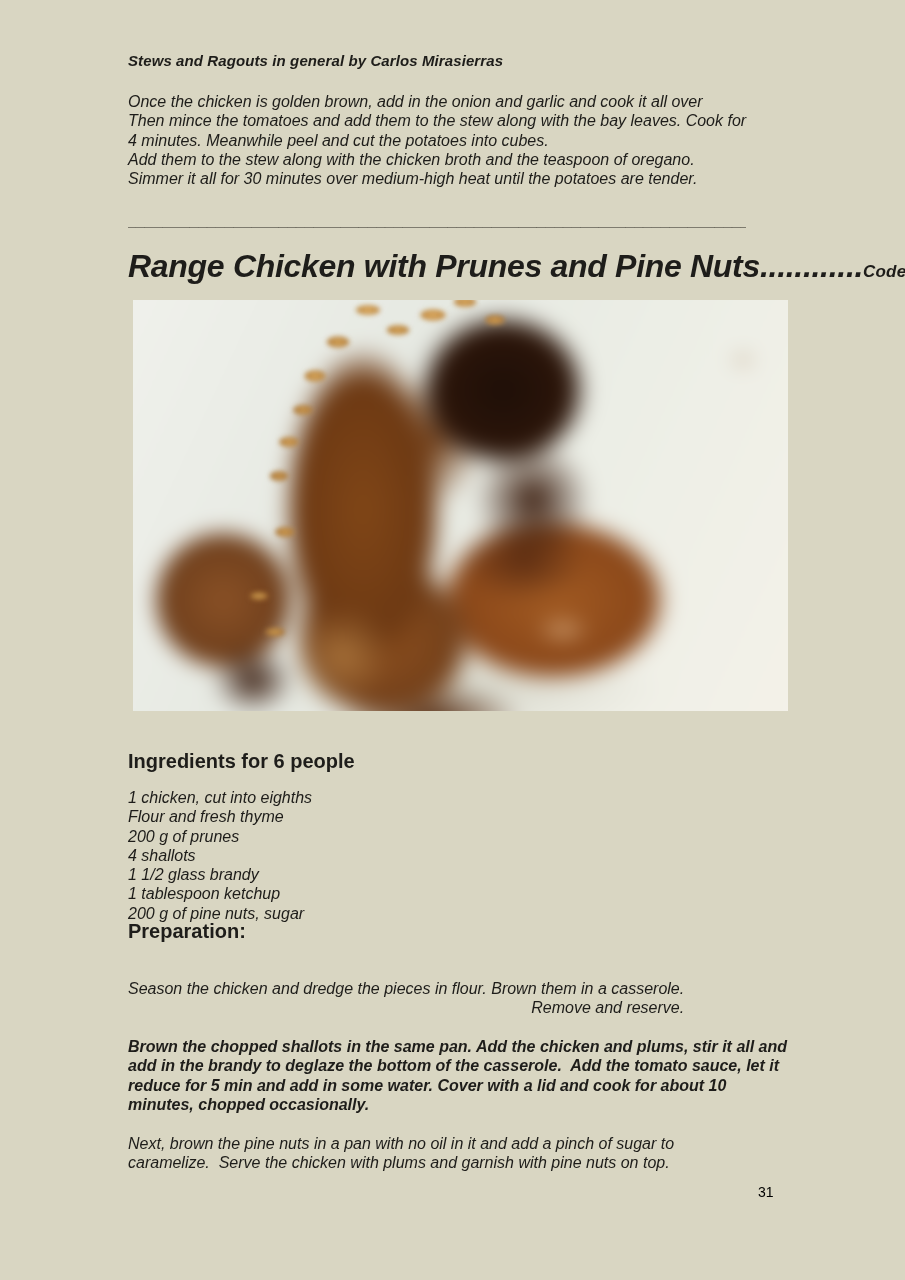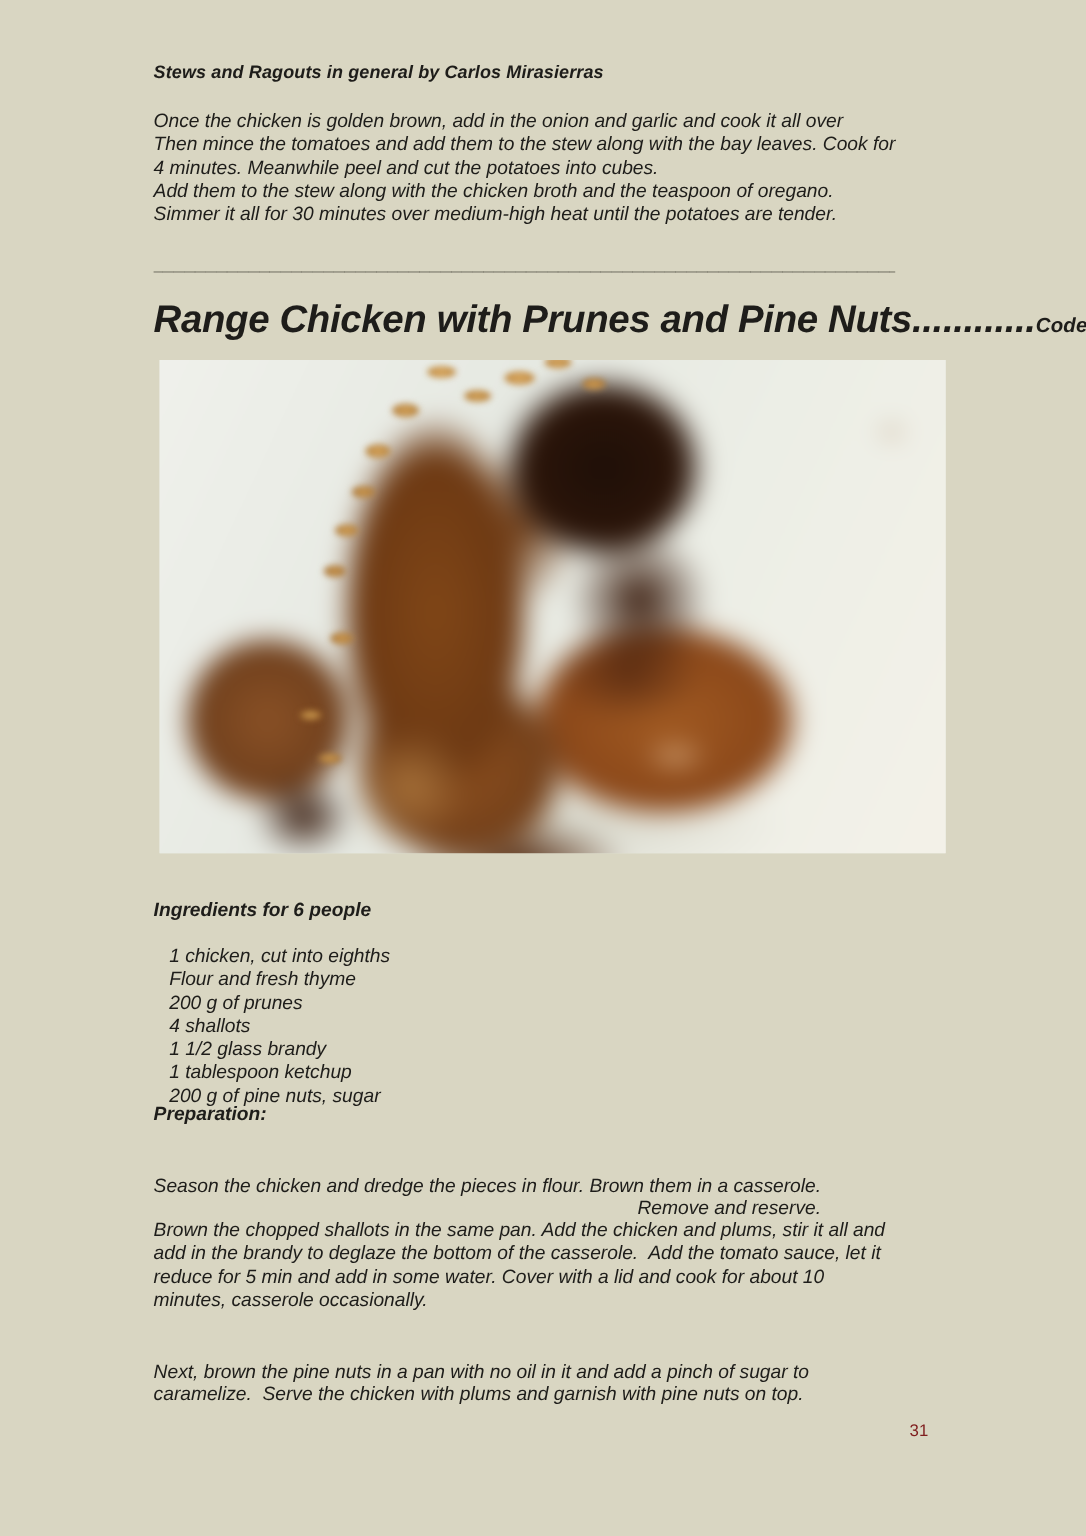--- a/index.html
+++ b/index.html
@@ -102,39 +102,38 @@
       radial-gradient(ellipse 14px 7px at 196px 182px, #d8a75c 0%, #b27e3b 60%, rgba(178,126,59,0) 78%),
       radial-gradient(ellipse 13px 7px at 186px 216px, #cf9d52 0%, #a97536 60%, rgba(169,117,54,0) 78%),
       radial-gradient(ellipse 14px 7px at 192px 272px, #d4a156 0%, #ad7938 60%, rgba(173,121,56,0) 78%),
       radial-gradient(ellipse 13px 6px at 166px 336px, #cf9d52 0%, #a97536 60%, rgba(169,117,54,0) 78%),
       radial-gradient(ellipse 14px 6px at 182px 372px, #d2a055 0%, #ab7737 60%, rgba(171,119,55,0) 78%);
   }
 
   .section-heading {
     position: absolute;
     left: 128px;
-    font-size: 16px;
+    font-size: 20px;
     font-weight: bold;
-    font-style: italic;
     white-space: pre;
   }
   .ing-heading  { top: 750px; }
   .prep-heading { top: 920px; }
 
-  .ingredients { top: 788px; margin-left: 13px; }
+  .ingredients { top: 788px; }
   .prep1 { top: 979px; text-align: right; }
-  .prep2 { top: 1016px; }
+  .prep2 { top: 1037px; font-weight: bold; }
   .prep3 { top: 1134px; }
 
   .page-number {
     position: absolute;
     left: 758px; top: 1184px;
     font-size: 14px;
     font-style: normal;
-    color: #7f1d1d;
+    color: #000000;
   }
 </style>
 </head>
 <body>
 
 <div class="page">
 
   <div class="header-title">Stews and Ragouts in general by Carlos Mirasierras</div>
 
   <div class="body-block intro">
@@ -170,21 +169,21 @@
 
   <div class="body-block prep1">
     <div class="line">Season the chicken and dredge the pieces in flour. Brown them in a casserole.</div>
     <div class="line">Remove and reserve.</div>
   </div>
 
   <div class="body-block prep2">
     <div class="line">Brown the chopped shallots in the same pan. Add the chicken and plums, stir it all and</div>
     <div class="line">add in the brandy to deglaze the bottom of the casserole.  Add the tomato sauce, let it</div>
     <div class="line">reduce for 5 min and add in some water. Cover with a lid and cook for about 10</div>
-    <div class="line">minutes, casserole occasionally.</div>
+    <div class="line">minutes, chopped occasionally.</div>
   </div>
 
   <div class="body-block prep3">
     <div class="line">Next, brown the pine nuts in a pan with no oil in it and add a pinch of sugar to</div>
     <div class="line">caramelize.  Serve the chicken with plums and garnish with pine nuts on top.</div>
   </div>
 
   <div class="page-number">31</div>
 
 </div>

